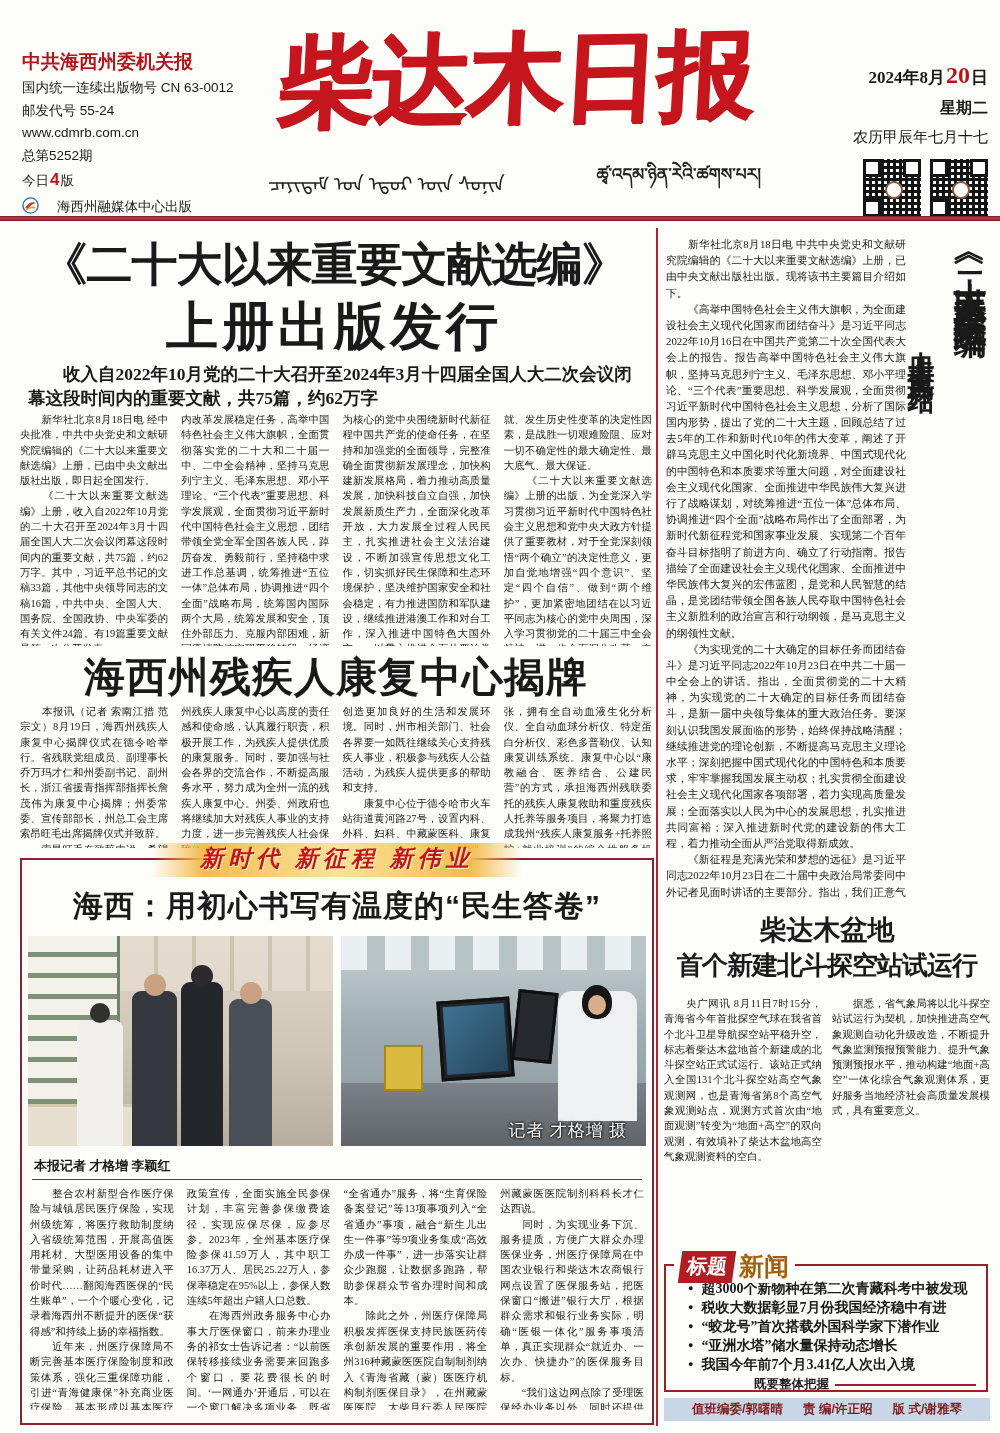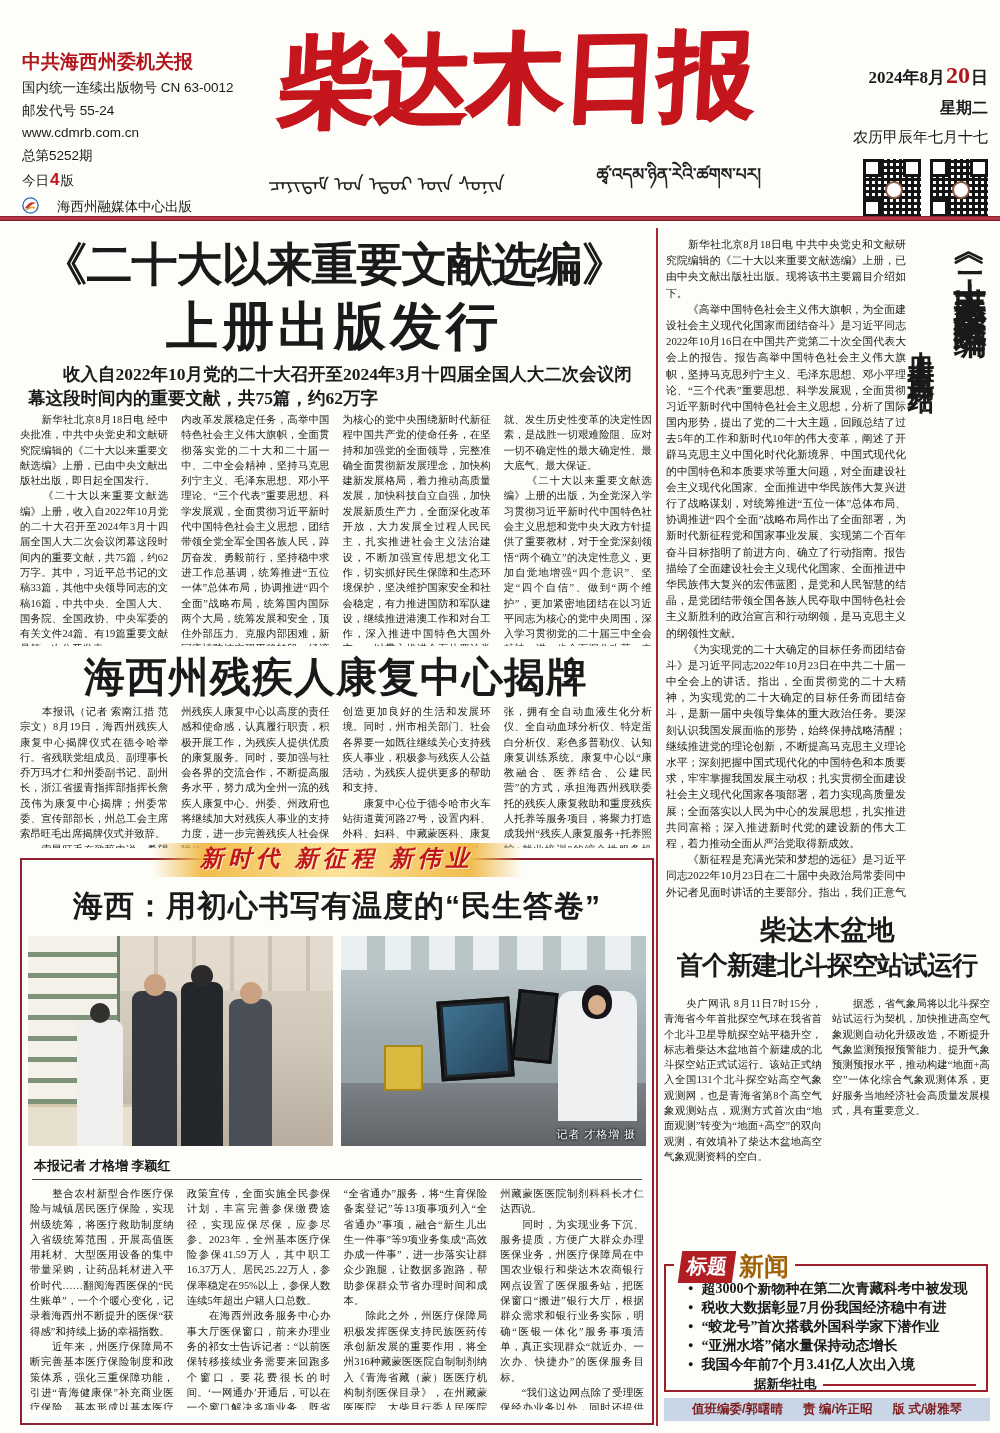--- a/index.html
+++ b/index.html
@@ -79,21 +79,21 @@
       background:repeating-linear-gradient(90deg,#e9eef0 0 26px,#b9c4c7 26px 44px);}
   .pr-desk{position:absolute;left:0;bottom:0;width:100%;height:30%;background:linear-gradient(180deg,#7c8287,#5f6468);}
   .pr-monitor{position:absolute;background:#1f2328;border:3px solid #111;}
   .pr-m1{left:32%;top:30%;width:24%;height:38%;transform:rotate(-4deg);}
   .pr-m1::after{content:"";position:absolute;inset:3px;background:linear-gradient(135deg,#3f7391,#24455c);}
   .pr-m2{left:57%;top:26%;width:13%;height:34%;transform:rotate(6deg);background:#26292e;}
   .pr-device{position:absolute;left:14%;top:52%;width:13%;height:22%;background:#d9b93e;border:2px solid #a8871c;}
   .pr-woman{position:absolute;right:3%;bottom:12%;width:26%;height:62%;background:#eef0f2;border-radius:14px 14px 0 0;}
   .pr-woman .hair{position:absolute;left:50%;top:-6px;transform:translateX(-50%);width:30px;height:34px;border-radius:50% 50% 45% 45%;background:#171519;}
   .pr-woman .face{position:absolute;left:50%;top:4px;transform:translateX(-50%);width:18px;height:20px;border-radius:50%;background:#d8af8c;}
-  .ph-caption{position:absolute;right:10px;bottom:4px;color:#fff;font-size:11px;letter-spacing:1px;text-shadow:0 0 3px #000,0 0 3px #000;}
+  .ph-caption{position:absolute;right:19px;bottom:4px;color:#fff;font-size:17px;letter-spacing:1px;text-shadow:0 0 3px #000,0 0 3px #000;}
   .ms-byline{padding:7px 12px 0;font-size:13px;font-weight:700;}
   .ms-rule{border:none;border-top:1px solid #444;margin:4px 10px 2px;}
   .ms-cols{padding:4px 8px;height:232px;}
 
   
   .sel-text{position:absolute;left:666px;top:236px;width:240px;height:666px;font-size:10.8px;line-height:1.5;
       text-align:justify;white-space:pre-line;overflow:hidden;}
   .sel-titles{position:absolute;left:908px;top:242px;width:84px;height:664px;display:flex;flex-direction:row;justify-content:flex-end;}
   .sel-title-small{writing-mode:vertical-rl;font-size:27px;font-weight:900;letter-spacing:5px;margin-top:88px;}
   .sel-title-big{writing-mode:vertical-rl;font-size:33px;font-weight:900;letter-spacing:5px;margin-left:8px;}
@@ -271,21 +271,21 @@
       <span class="htn-l2" data-name="headline-news-label-right">新闻</span>
     </div>
     <ul class="htn-list" data-name="headline-news-list">
       <li data-name="headline-news-item">超3000个新物种在第二次青藏科考中被发现</li>
       <li data-name="headline-news-item">税收大数据彰显7月份我国经济稳中有进</li>
       <li data-name="headline-news-item">“蛟龙号”首次搭载外国科学家下潜作业</li>
       <li data-name="headline-news-item">“亚洲水塔”储水量保持动态增长</li>
       <li data-name="headline-news-item">我国今年前7个月3.41亿人次出入境</li>
     </ul>
     <div class="htn-src" data-name="headline-news-source">
-      <span data-name="source-text">据新华社电</span>
+      <span data-name="source-text">既要整体把握</span>
       <span class="dash" data-name="source-rule"></span>
     </div>
   </div>
 
   <div class="pfooter" data-name="page-footer">
     <span data-name="duty-editor">值班编委/郭曙晴</span>
     <span data-name="editor">责 编/许正昭</span>
     <span data-name="layout-designer">版 式/谢雅琴</span>
   </div>
 

